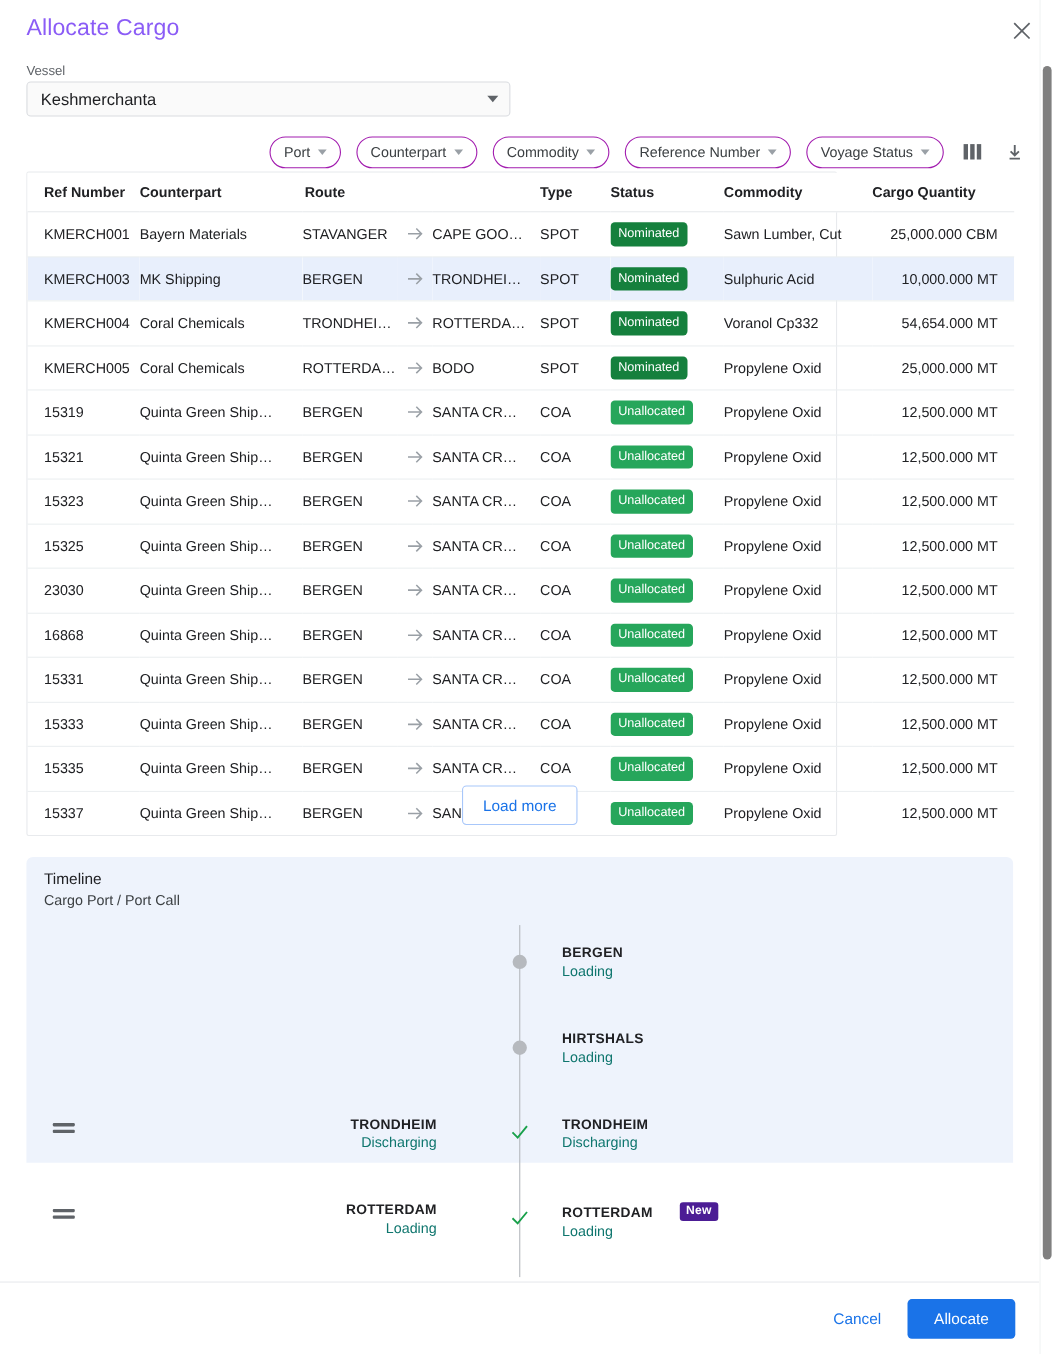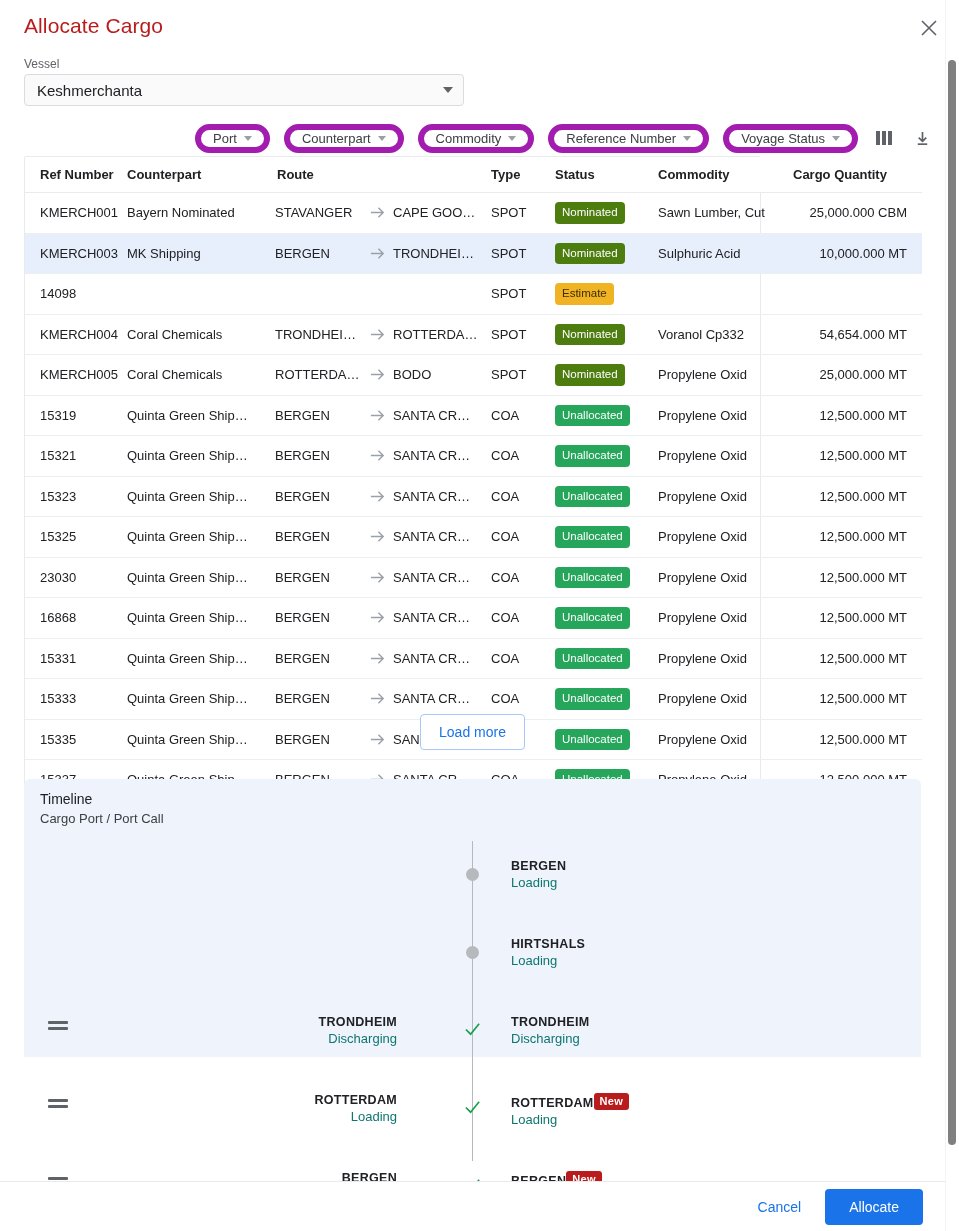--- a/index.html
+++ b/index.html
@@ -13,21 +13,21 @@
   }
   .dialog {
     position: relative;
     width: 959px; height: 1231px;
     background: #ffffff;
   }
 
   
   .dlg-title {
     position: absolute; left: 24px; top: 14px;
-    font-size: 21px; font-weight: 400; color: #b91c1c;
+    font-size: 21px; font-weight: 400; color: #8b5cf6;
     letter-spacing: .1px;
   }
   .close-btn {
     position: absolute; right: 14px; top: 12px;
     width: 32px; height: 32px;
     display: flex; align-items: center; justify-content: center;
     cursor: pointer; color: #5f6368;
     background: none; border: none;
   }
   .close-btn svg { width: 16px; height: 16px; }
@@ -64,21 +64,21 @@
 
   
   .filters {
     position: absolute; left: 24px; top: 123px;
     width: 910px; height: 30px;
     display: flex; align-items: center; justify-content: flex-end;
     gap: 14px;
   }
   .chip {
     height: 29px;
-    border: 6px solid #a21caf; border-radius: 16px;
+    border: 1px solid #a21caf; border-radius: 16px;
     background: #fff;
     display: inline-flex; align-items: center;
     padding: 0 12px;
     font-size: 13px; color: #3c4043;
     cursor: pointer; white-space: nowrap;
   }
   .icon-btn {
     width: 24px; height: 24px;
     display: inline-flex; align-items: center; justify-content: center;
     cursor: pointer; color: #5f6368;
@@ -124,21 +124,21 @@
 
   .badge {
     display: inline-block;
     border-radius: 4px;
     font-size: 11.5px;
     line-height: 1;
     padding: 5px 7px;
     color: #fff;
     white-space: nowrap;
   }
-  .badge.nominated  { background: #4d7c0f; }
+  .badge.nominated  { background: #15803d; }
   .badge.estimate   { background: #f0b323; color: #3c2f00; }
   .badge.unallocated{ background: #26a65b; }
 
   
   .loadmore-row {
     position: absolute; left: 0; top: 714px; width: 945px;
     display: flex; justify-content: center;
   }
   .loadmore {
     border: 1px solid #a8c7fa; border-radius: 4px;
@@ -182,30 +182,30 @@
   .tl-check {
     position: absolute; left: 440px; top: 24px;
     width: 17px; height: 17px; color: #19a04b;
   }
   .tl-right {
     position: absolute; left: 487px; top: 18px;
   }
   .tl-port { font-size: 12.5px; font-weight: 700; color: #202124; letter-spacing: .3px; }
   .tl-act  { font-size: 13px; color: #0f766e; margin-top: 2px; }
   .new-badge {
-    display: inline-block; vertical-align: 2px; margin-left: 0;
-    background: #b91c1c; color: #fff;
+    display: inline-block; vertical-align: 2px; margin-left: 24px;
+    background: #4c1d95; color: #fff;
     font-size: 11px; border-radius: 3px;
     padding: 3px 6px; line-height: 1;
   }
 
   
   .footer {
     position: absolute; left: 0; bottom: 0;
-    width: 945px; height: 50px;
+    width: 945px; height: 66px;
     border-top: 1px solid #e8eaed;
     background: #fff;
     display: flex; align-items: center; justify-content: flex-end;
     gap: 10px; padding-right: 22px;
   }
   .btn-text {
     background: none; border: none; cursor: pointer;
     color: #1a73e8; font-size: 14px; font-weight: 500;
     padding: 9px 14px; border-radius: 4px;
     font-family: inherit;
@@ -295,21 +295,21 @@
           <th class="c-to"></th>
           <th class="c-type">Type</th>
           <th class="c-status">Status</th>
           <th class="c-comm">Commodity</th>
           <th class="c-qty">Cargo Quantity</th>
         </tr>
       </thead>
       <tbody id="grid-body">
           <tr>
             <td class="c-ref">KMERCH001</td>
-            <td class="c-party">Bayern Nominated</td>
+            <td class="c-party">Bayern Materials</td>
             <td class="c-from">STAVANGER</td>
             <td class="c-arrow"><svg class="arrow-svg" viewBox="0 0 18 18">
                 <path d="M2 9 L15 9 M10 4 L15 9 L10 14" stroke="currentColor" stroke-width="1.5" fill="none"></path>
               </svg></td>
             <td class="c-to">CAPE GOO…</td>
             <td class="c-type">SPOT</td>
             <td class="c-status"><span class="badge nominated">Nominated</span></td>
             <td class="c-comm">Sawn Lumber, Cut</td>
             <td class="c-qty">25,000.000 CBM</td>
           </tr>
@@ -318,31 +318,20 @@
             <td class="c-party">MK Shipping</td>
             <td class="c-from">BERGEN</td>
             <td class="c-arrow"><svg class="arrow-svg" viewBox="0 0 18 18">
                 <path d="M2 9 L15 9 M10 4 L15 9 L10 14" stroke="currentColor" stroke-width="1.5" fill="none"></path>
               </svg></td>
             <td class="c-to">TRONDHEI…</td>
             <td class="c-type">SPOT</td>
             <td class="c-status"><span class="badge nominated">Nominated</span></td>
             <td class="c-comm">Sulphuric Acid</td>
             <td class="c-qty">10,000.000 MT</td>
-          </tr>
-          <tr>
-            <td class="c-ref">14098</td>
-            <td class="c-party"></td>
-            <td class="c-from"></td>
-            <td class="c-arrow"></td>
-            <td class="c-to"></td>
-            <td class="c-type">SPOT</td>
-            <td class="c-status"><span class="badge estimate">Estimate</span></td>
-            <td class="c-comm"></td>
-            <td class="c-qty"></td>
           </tr>
           <tr>
             <td class="c-ref">KMERCH004</td>
             <td class="c-party">Coral Chemicals</td>
             <td class="c-from">TRONDHEI…</td>
             <td class="c-arrow"><svg class="arrow-svg" viewBox="0 0 18 18">
                 <path d="M2 9 L15 9 M10 4 L15 9 L10 14" stroke="currentColor" stroke-width="1.5" fill="none"></path>
               </svg></td>
             <td class="c-to">ROTTERDA…</td>
             <td class="c-type">SPOT</td>

